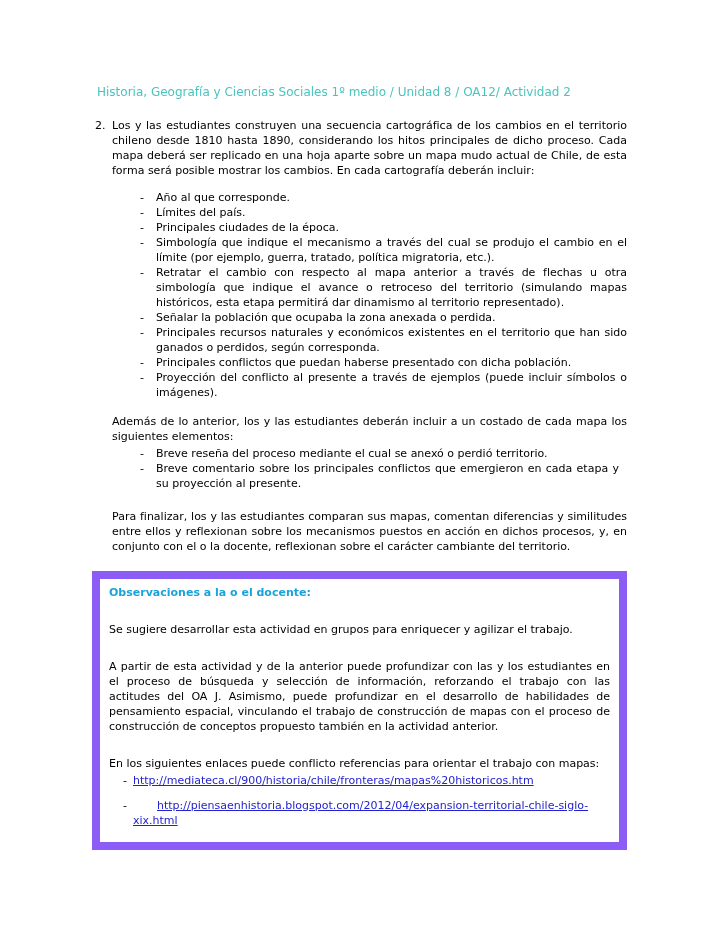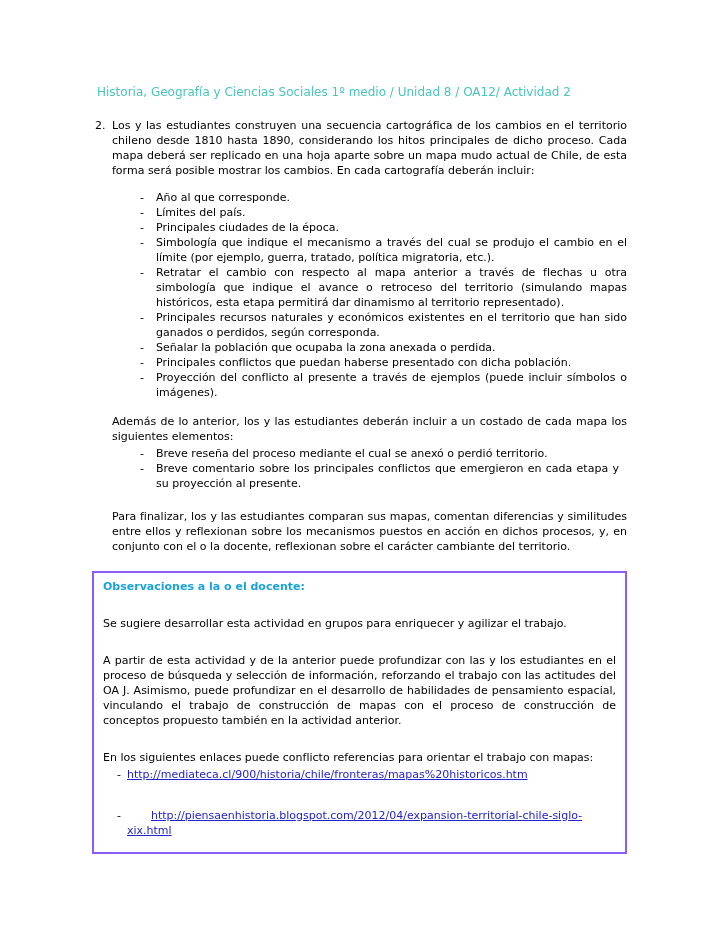--- a/index.html
+++ b/index.html
@@ -31,37 +31,37 @@
   .dash-list { list-style: none; margin: 12px 0 14px 0; padding: 0 0 0 48px; }
   .dash-list li { position: relative; padding-left: 16px; text-align: justify; }
   .dash-list li::before { content: "-"; position: absolute; left: 0; top: 0; }
   .sub-list { margin: 2px 8px 12px 0; }
 
   .indented { margin-left: 5px !important; padding-left: 15px; }
   .closing { margin-top: 18px !important; }
 
   .obs-box {
     margin-top: 17px;
-    border: 2px solid #8b5cf6;
+    border: 8px solid #8b5cf6;
     padding: 6px 9px 14px 9px;
     width: 535px;
   }
   .obs-heading {
     margin: 0;
     font-size: 11px;
     line-height: 15px;
     font-weight: bold;
     color: var(--obs_accent, #19a3da);
   }
   .obs-box p.body-text { margin-top: 22px; }
 
   .link-list { list-style: none; margin: 2px 0 0 0; padding: 0 0 0 14px; }
   .link-list li { position: relative; padding-left: 10px; }
   .link-list li::before { content: "-"; position: absolute; left: 0; top: 0; }
-  .link-list li.tabbed { margin-top: 26px; }
+  .link-list li.tabbed { margin-top: 10px; }
   .link-list li.tabbed a { margin-left: 24px; }
   .link-list a {
     color: var(--link_color, #2323cf);
     text-decoration: underline;
     overflow-wrap: anywhere;
   }
 </style>
 </head>
 <body>
 
@@ -73,22 +73,22 @@
     <span class="num">2.</span>
     <p class="body-text">Los y las estudiantes construyen una secuencia cartográfica de los cambios en el territorio chileno desde 1810 hasta 1890, considerando los hitos principales de dicho proceso. Cada mapa deberá ser replicado en una hoja aparte sobre un mapa mudo actual de Chile, de esta forma será posible mostrar los cambios. En cada cartografía deberán incluir:</p>
   </div>
 
   <ul class="dash-list main-list">
     <li>Año al que corresponde.</li>
     <li>Límites del país.</li>
     <li>Principales ciudades de la época.</li>
     <li>Simbología que indique el mecanismo a través del cual se produjo el cambio en el límite (por ejemplo, guerra, tratado, política migratoria, etc.).</li>
     <li>Retratar el cambio con respecto al mapa anterior a través de flechas u otra simbología que indique el avance o retroceso del territorio (simulando mapas históricos, esta etapa permitirá dar dinamismo al territorio representado).</li>
+    <li>Señalar la población que ocupaba la zona anexada o perdida.</li>
     <li>Principales recursos naturales y económicos existentes en el territorio que han sido ganados o perdidos, según corresponda.</li>
-    <li>Señalar la población que ocupaba la zona anexada o perdida.</li>
     <li>Principales conflictos que puedan haberse presentado con dicha población.</li>
     <li>Proyección del conflicto al presente a través de ejemplos (puede incluir símbolos o imágenes).</li>
   </ul>
 
   <p class="body-text indented">Además de lo anterior, los y las estudiantes deberán incluir a un costado de cada mapa los siguientes elementos:</p>
 
   <ul class="dash-list sub-list">
     <li>Breve reseña del proceso mediante el cual se anexó o perdió territorio.</li>
     <li>Breve comentario sobre los principales conflictos que emergieron en cada etapa y su proyección al presente.</li>
   </ul>

